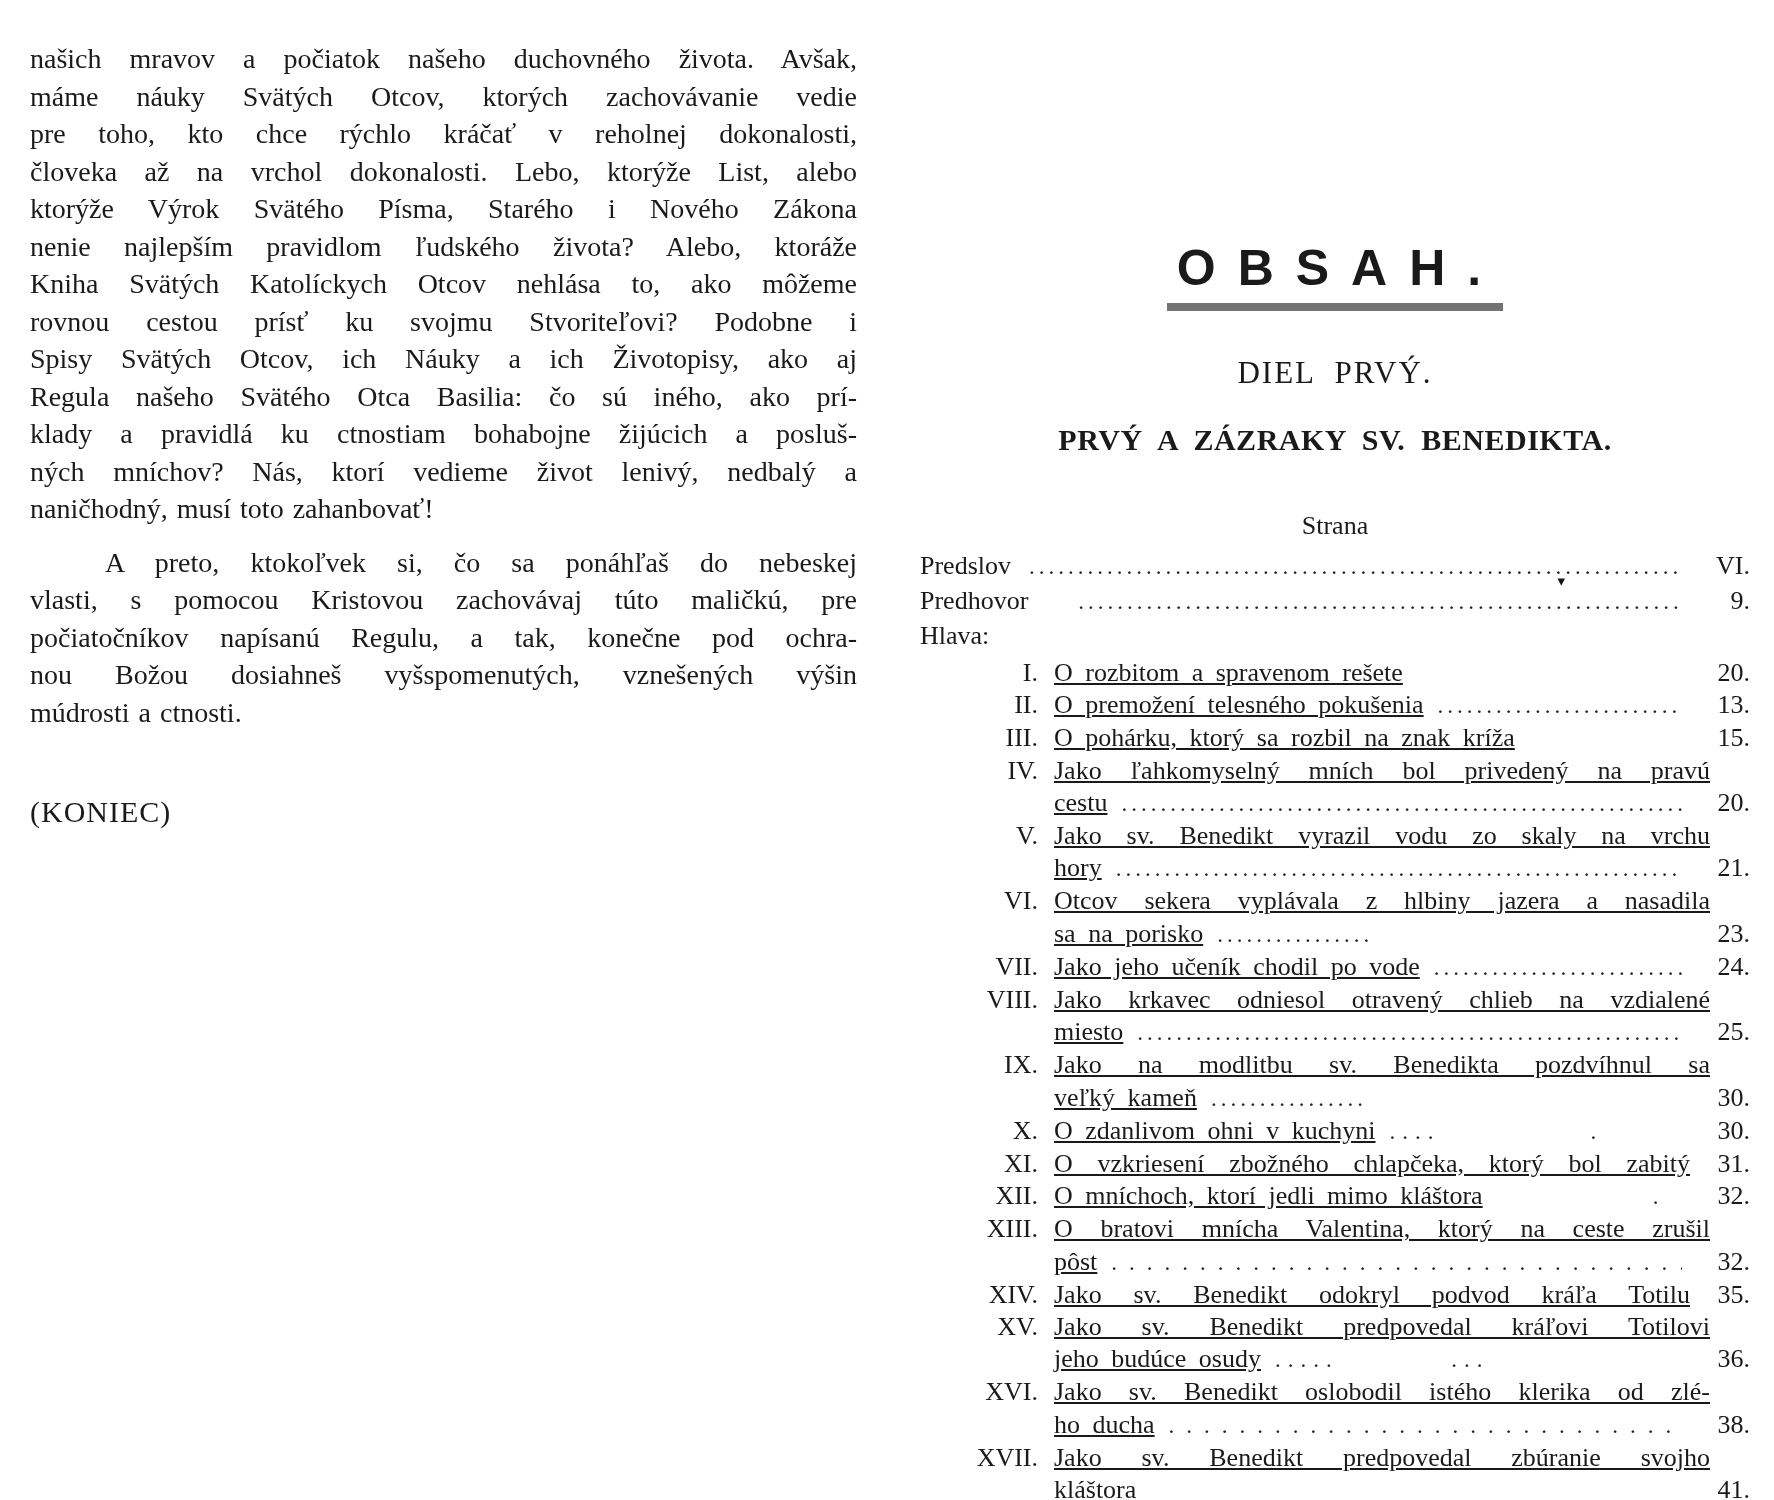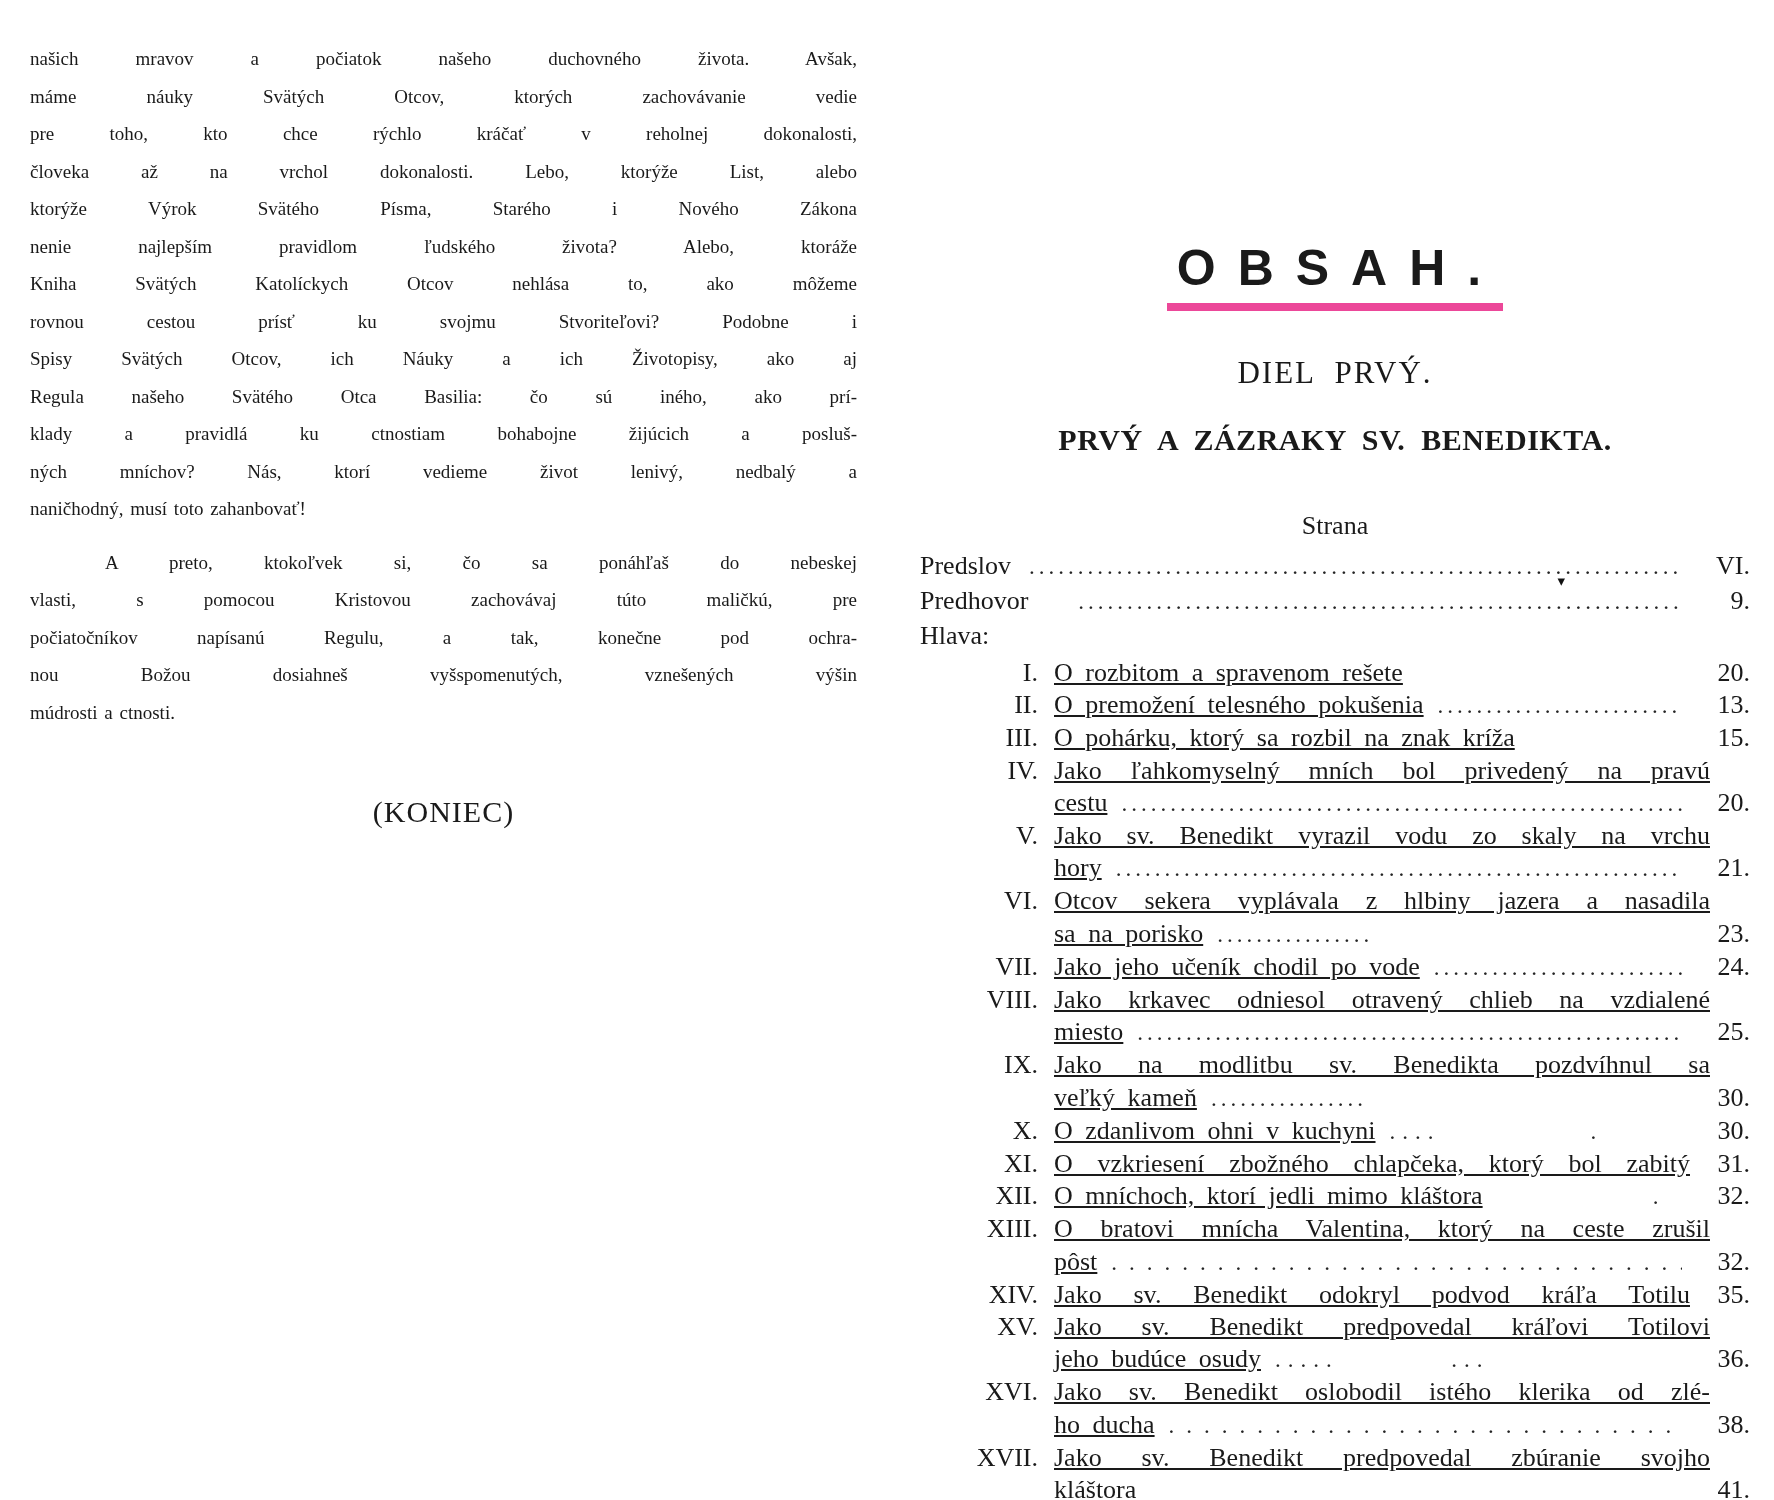--- a/index.html
+++ b/index.html
@@ -12,54 +12,53 @@
     font-family: "Liberation Serif", serif;
     color: #1a1a1a;
   }
   .page-left {
     position: absolute;
     left: 30px;
     top: 40px;
     width: 827px;
   }
   .lline {
-    font-size: 19px;
+    font-size: 28px;
     line-height: 37.5px;
     text-align: justify;
     text-align-last: justify;
     word-spacing: 2px;
     white-space: normal;
   }
   .lline.plain { text-align-last: left; }
   .lline.indent { text-indent: 75px; }
   .p2 { margin-top: 16px; }
   .koniec {
     margin-top: 64px;
-    text-align: center;
     font-size: 30px;
     letter-spacing: 1px;
     word-spacing: 3px;
   }
 
   .page-right {
     position: absolute;
     left: 920px;
     top: 0;
     width: 830px;
   }
   .obsah-wrap { margin-top: 243px; text-align: center; }
   .obsah {
     display: inline-block;
     font-family: "Liberation Sans", sans-serif;
     font-weight: bold;
     font-size: 50px;
     line-height: 1;
     letter-spacing: 22px;
     padding: 0 0 10px 10px;
-    border-bottom: 8px solid #ec4899;
+    border-bottom: 8px solid #737373;
   }
   .part {
     margin-top: 44px;
     text-align: center;
     font-size: 31px;
     letter-spacing: 2px;
     word-spacing: 10px;
   }
   .subtitle {
     margin-top: 32px;

